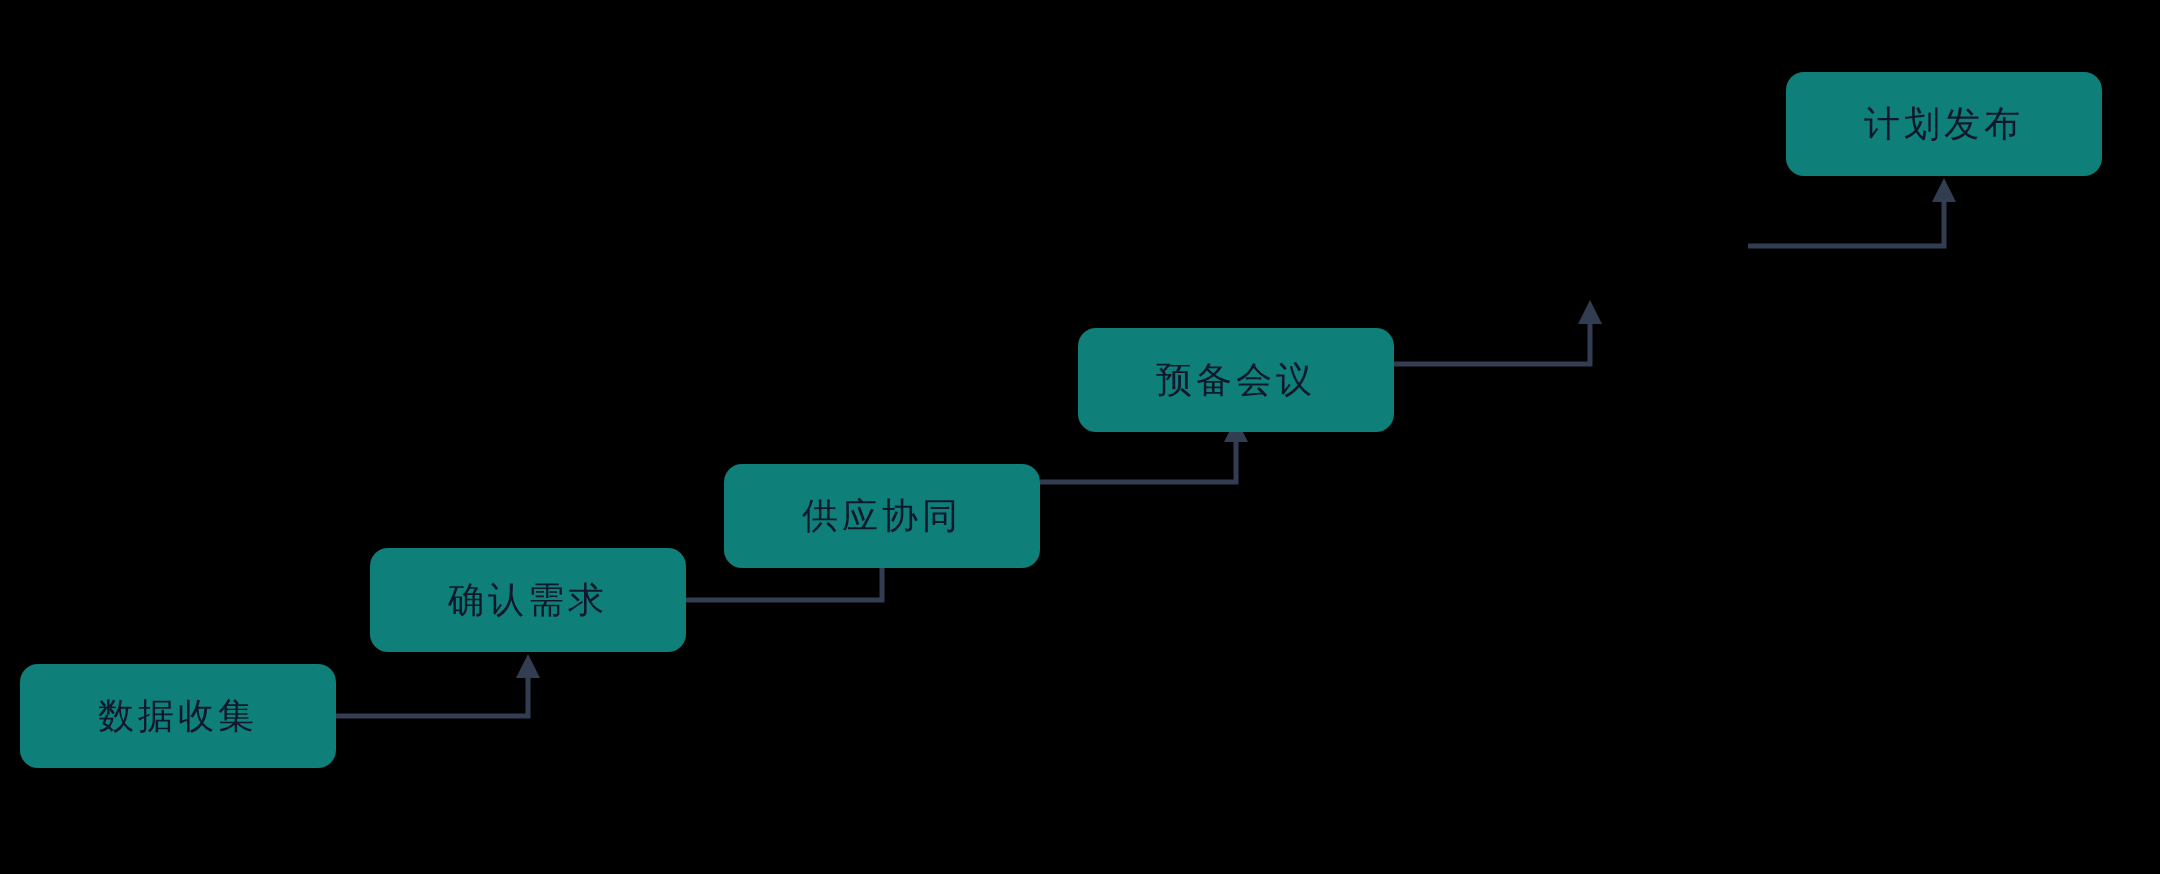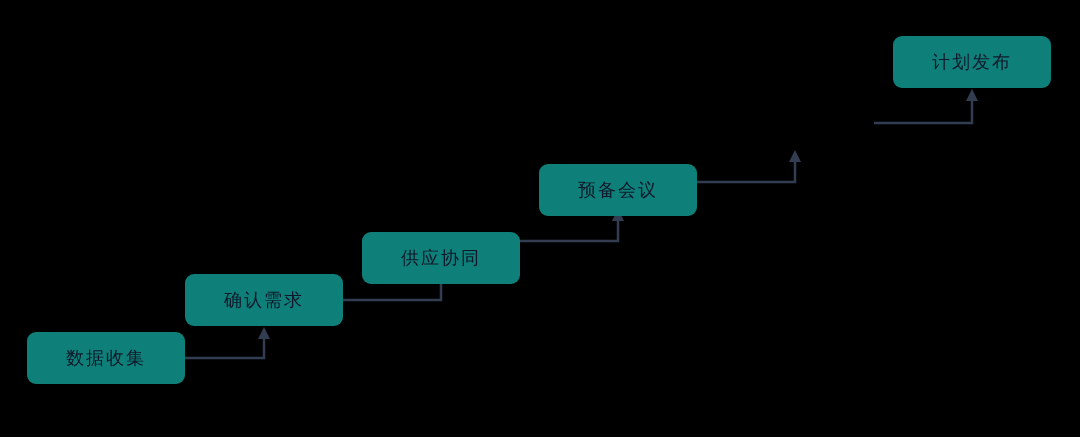--- a/index.html
+++ b/index.html
@@ -38,21 +38,21 @@
     align-items: center;
     justify-content: center;
     z-index: 2;
   }
   .node-label {
     color: #0f172a;
     font-size: 18px;
     letter-spacing: 2px;
     white-space: nowrap;
   }
-  .n1 { left: 27px;  top: 332px; }
+  .n1 { left: 10px;  top: 332px; }
   .n2 { left: 185px; top: 274px; text-align: right; }
   .n3 { left: 362px; top: 232px; }
   .n4 { left: 539px; top: 164px; }
   .n5 { left: 716px; top: 97px;  }
   .n6 { left: 893px; top: 36px;  }
 </style>
 </head>
 <body>
 
 <div class="canvas">

